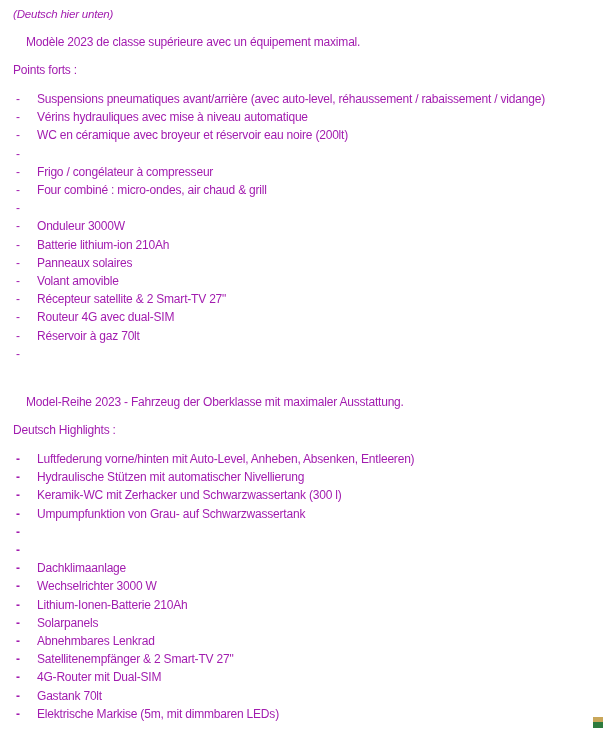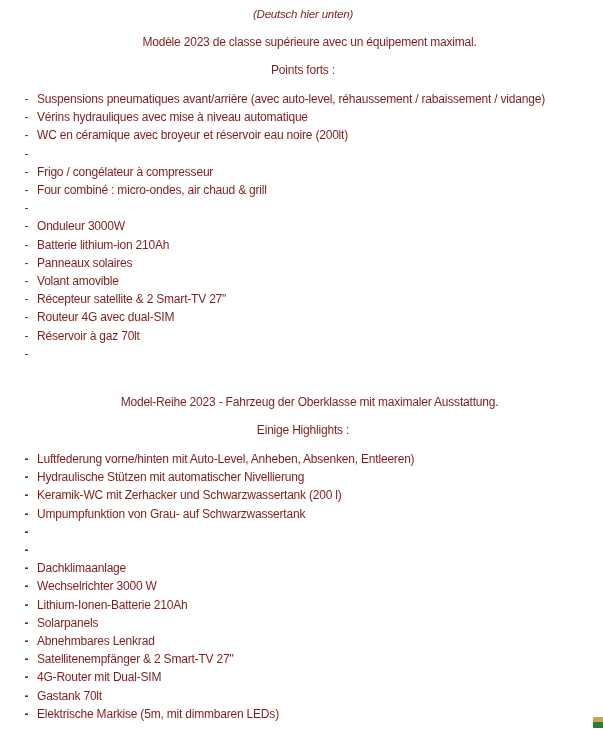--- a/index.html
+++ b/index.html
@@ -4,24 +4,23 @@
 <style>
   * { margin: 0; padding: 0; box-sizing: border-box; }
   html, body { background: #ffffff; }
   .page {
     position: relative;
     width: 603px;
     height: 730px;
     background: #ffffff;
     overflow: hidden;
     font-family: "Liberation Sans", sans-serif;
-    color: #7f1d1d;
+    color: #a21caf;
     font-size: 12px;
     letter-spacing: -0.2px;
-    text-align: center;
   }
   .content {
     padding: 8px 10px 0 13px;
   }
   .lang-note {
     font-style: italic;
     font-size: 11.5px;
     margin-bottom: 15px;
   }
   .intro-line {
@@ -142,36 +141,36 @@
           </li>
 
           <li>
             <span class="dash">-</span>
           </li>
         </ul>
     </div>
 
     <div class="section-de">
       <p class="intro-line">Model-Reihe 2023 - Fahrzeug der Oberklasse mit maximaler Ausstattung.</p>
-      <p class="list-title">Einige Highlights :</p>
+      <p class="list-title">Deutsch Highlights :</p>
       <ul class="feature-list list-de">
 
           <li>
             <span class="dash">-</span>
             <span class="item-text">Luftfederung vorne/hinten mit Auto-Level, Anheben, Absenken, Entleeren)</span>
           </li>
 
           <li>
             <span class="dash">-</span>
             <span class="item-text">Hydraulische Stützen mit automatischer Nivellierung</span>
           </li>
 
           <li>
             <span class="dash">-</span>
-            <span class="item-text">Keramik-WC mit Zerhacker und Schwarzwassertank (200 l)</span>
+            <span class="item-text">Keramik-WC mit Zerhacker und Schwarzwassertank (300 l)</span>
           </li>
 
           <li>
             <span class="dash">-</span>
             <span class="item-text">Umpumpfunktion von Grau- auf Schwarzwassertank</span>
           </li>
 
           <li>
             <span class="dash">-</span>
           </li>

